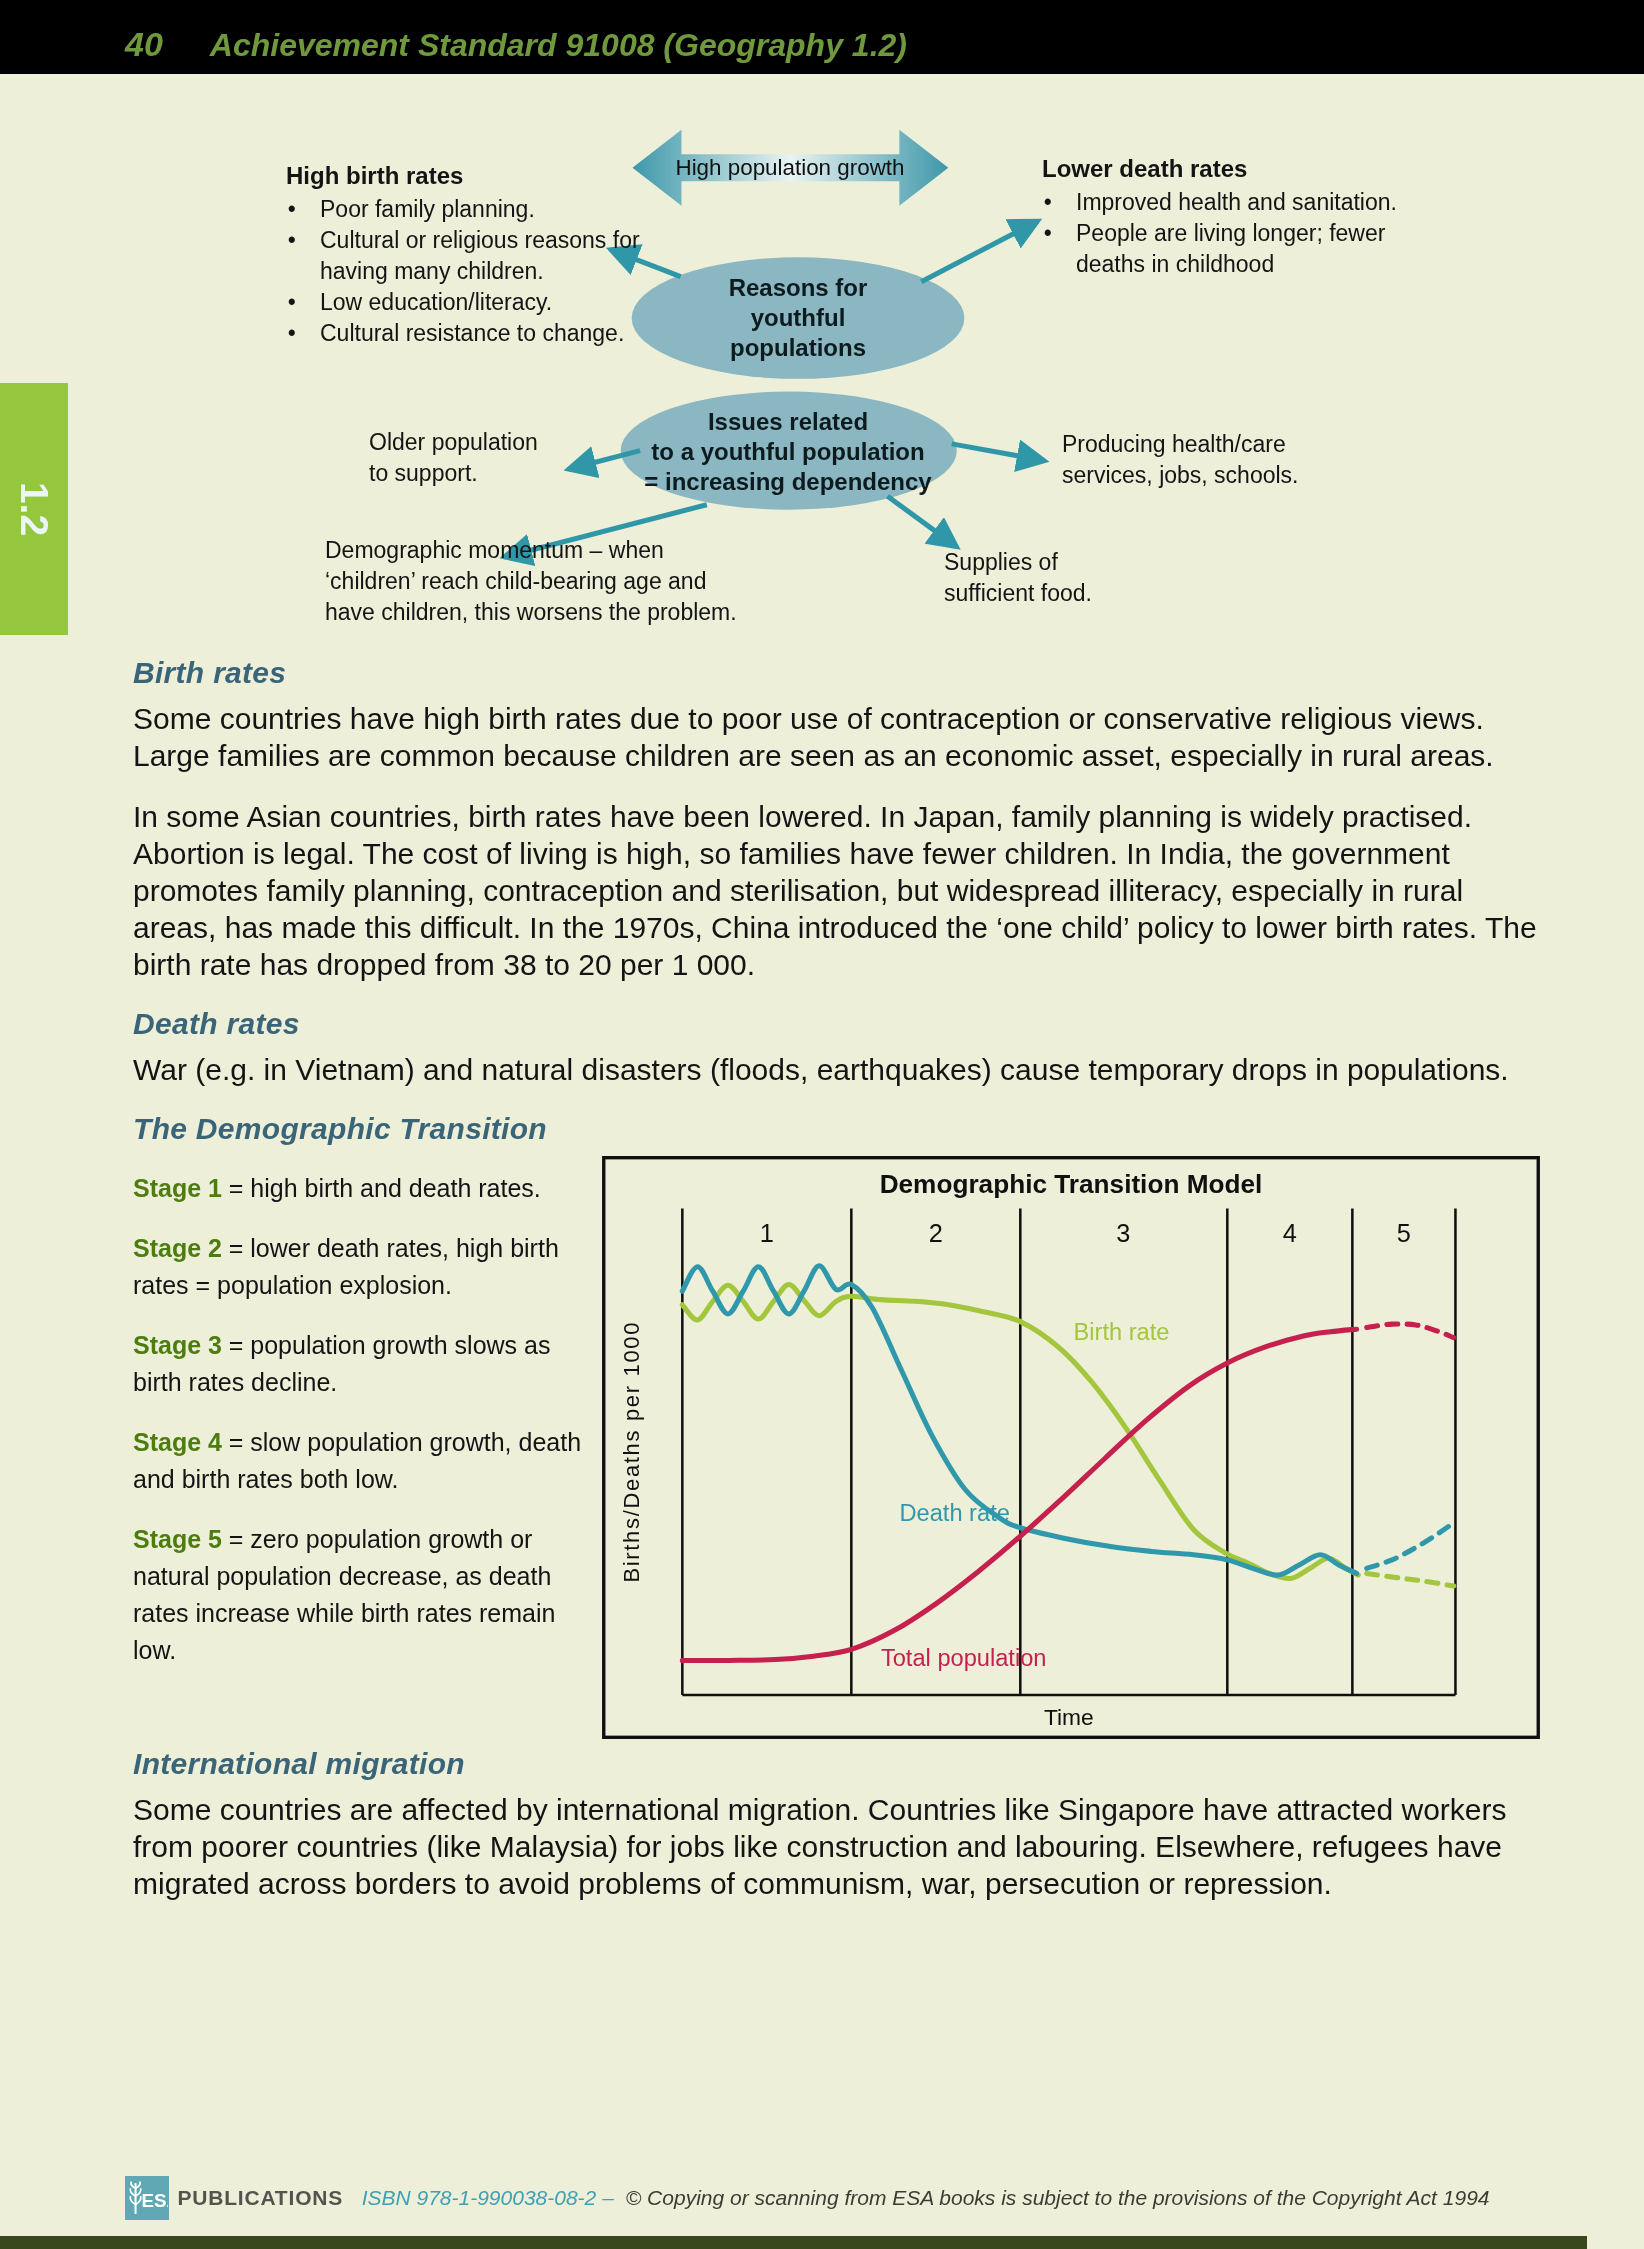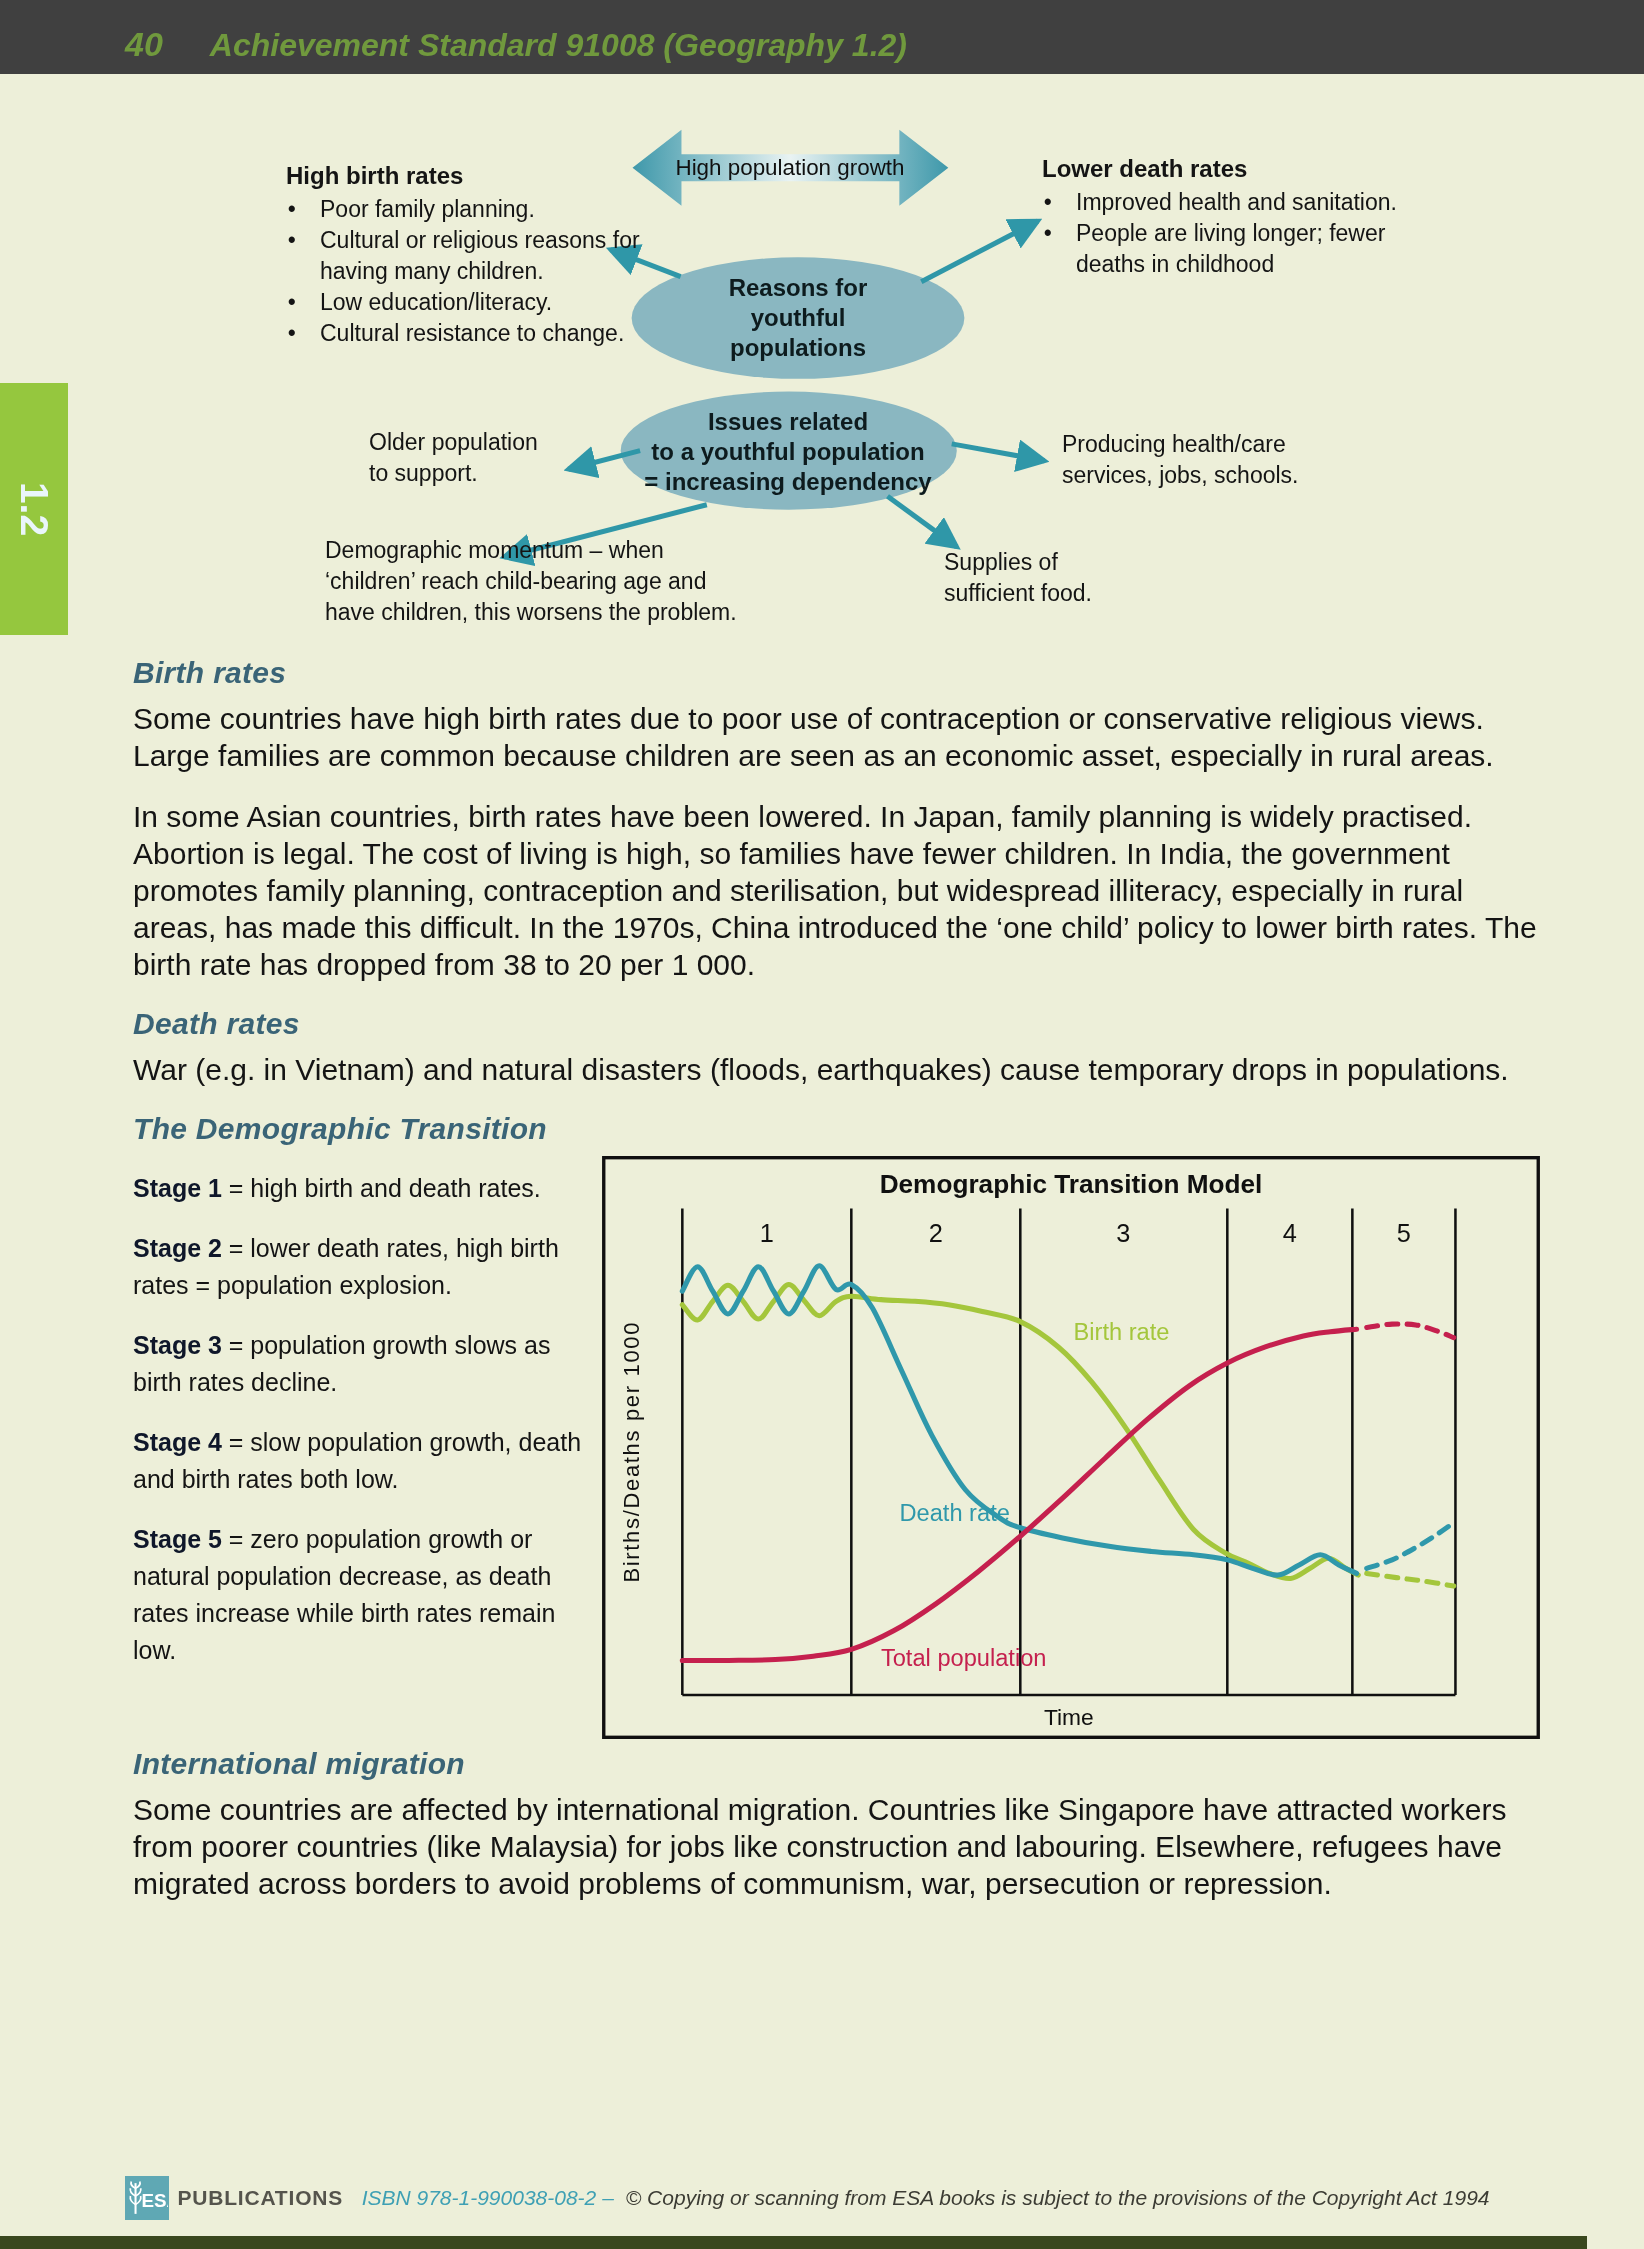--- a/index.html
+++ b/index.html
@@ -1,19 +1,19 @@
 <!DOCTYPE html>
 <html style="font-size:13.5px"><head>
 <meta charset="utf-8">
 <style>
   html,body{margin:0;padding:0;background:#b8b8b8;}
   .page{position:relative;width:1645px;height:2250px;background:#edefd9;overflow:hidden;
         font-family:"Liberation Sans",sans-serif;color:#141414;}
   
-  .hdr{position:absolute;left:0;top:0;width:100%;height:74px;background:#404040;
+  .hdr{position:absolute;left:0;top:0;width:100%;height:74px;background:#000000;
        display:flex;align-items:flex-end;box-sizing:border-box;padding:0 0 10px 125px;
        color:#70993d;font-style:italic;}
   .hdr .pgnum{font-weight:bold;font-size:34px;}
   .hdr .ttl{font-size:32px;margin-left:47px;font-weight:600;}
   
   .tab{position:absolute;left:0;top:383px;width:68px;height:252px;background:#95c73e;
        display:flex;align-items:center;justify-content:center;}
   .tab span{transform:rotate(90deg);color:#eaf6fb;font-size:39px;font-weight:bold;white-space:nowrap;}
   
   .diagram{position:absolute;left:0;top:74px;width:1645px;height:581px;}
@@ -28,21 +28,21 @@
   .ell-text{position:absolute;display:flex;align-items:center;justify-content:center;text-align:center;
             font-weight:bold;font-size:24px;line-height:30px;white-space:pre-line;color:#0d1b1e;}
   
   .content{position:absolute;left:133px;top:656px;width:1407px;}
   h2{font-size:30px;font-style:italic;color:#3a6477;margin:22px 0 10px 0;letter-spacing:0.3px;}
   h2.first{margin-top:0;}
   p.body{font-size:30px;line-height:37px;margin:0 0 24px 0;}
   .dtrow{display:flex;margin-top:1.7px;}
   .stages{width:494px;box-sizing:border-box;padding-top:13.5px;}
   p.stage{font-size:25px;line-height:37px;margin:0 0 23px 0;}
-  .stg{color:#0f172a;font-weight:bold;margin-right:6.8px;}
+  .stg{color:#4d7c0f;font-weight:bold;margin-right:6.8px;}
   
   .footer{position:absolute;left:125px;top:2176px;display:flex;align-items:center;font-size:21px;}
   .esalogo{width:44px;height:44px;background:#5fa8b4;display:flex;align-items:center;justify-content:center;}
   .pubs{color:#55544c;letter-spacing:0.8px;margin-left:8.5px;font-weight:600;}
   .isbn{color:#3fa0b4;font-style:italic;margin-left:18.6px;}
   .copy{color:#3c3c34;font-style:italic;margin-left:12px;}
   .botbar{position:absolute;left:0;bottom:0;width:1587px;height:14.4px;background:#3a481e;}
 </style>
 </head>
 <body>

